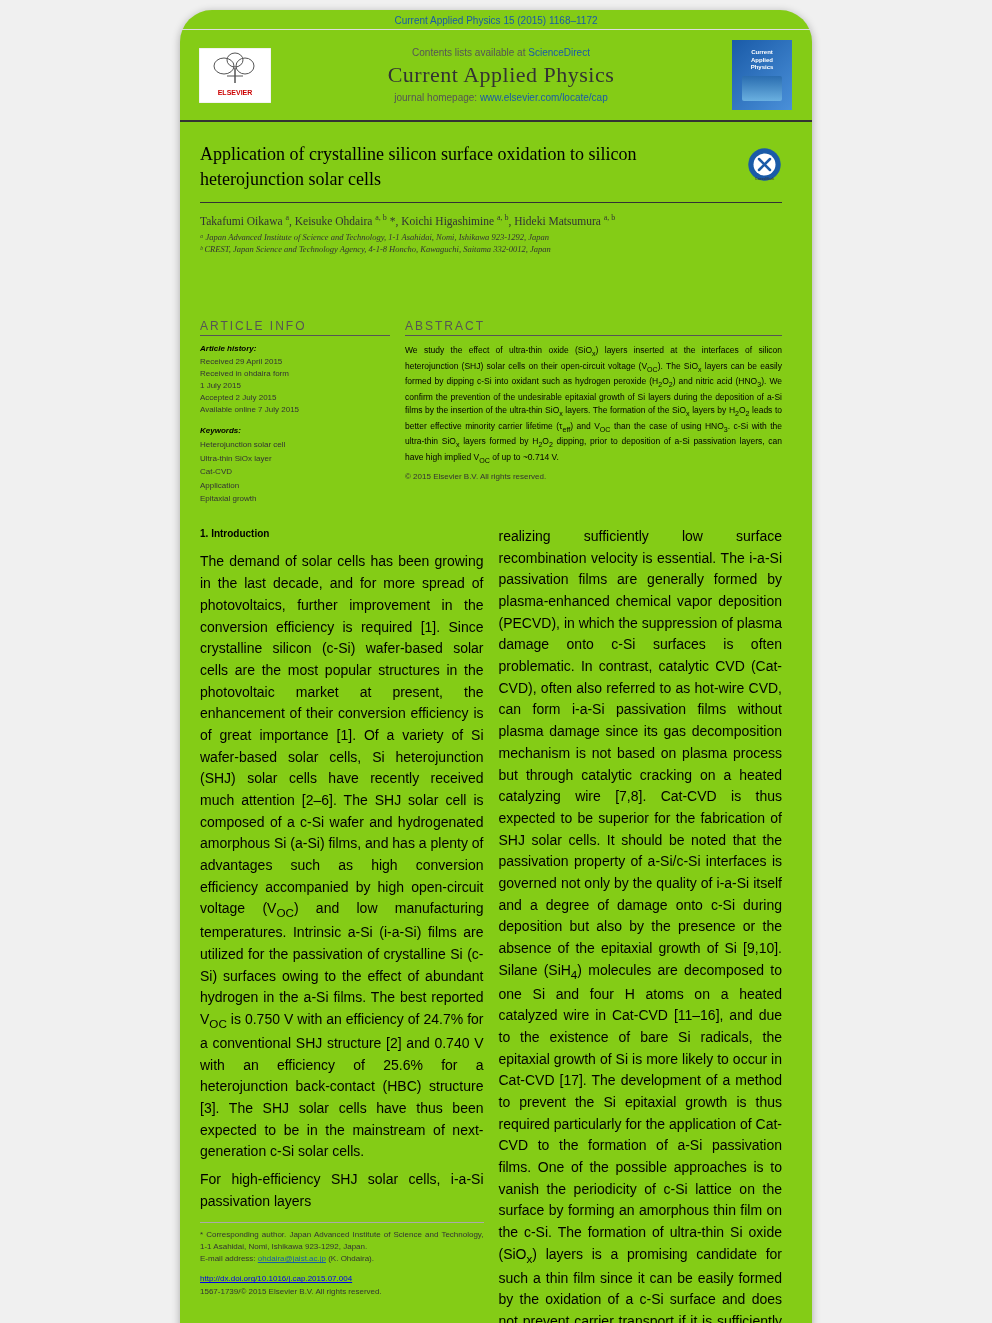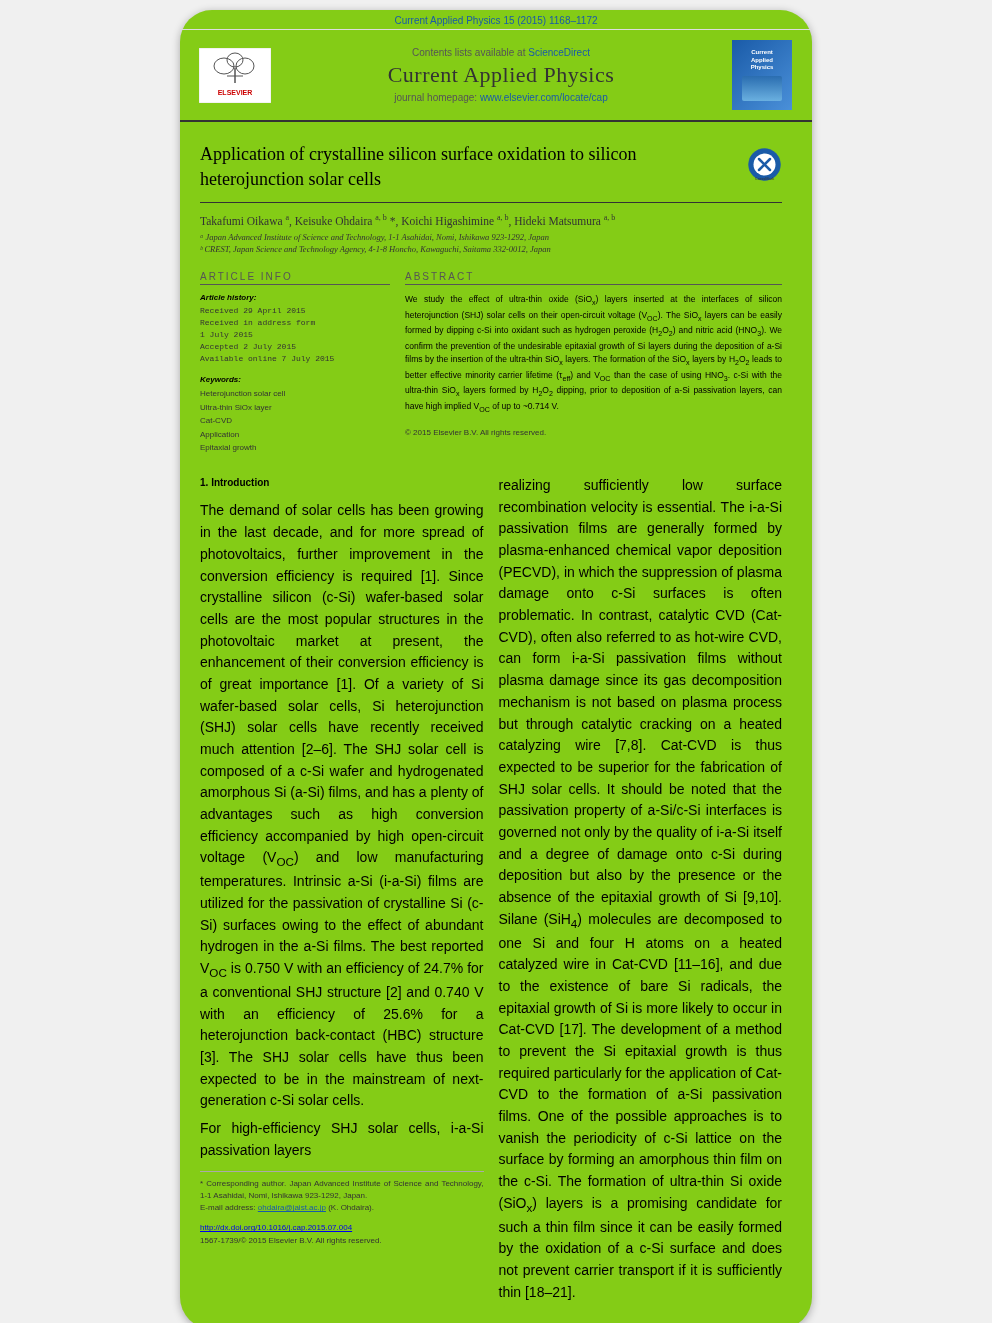--- a/index.html
+++ b/index.html
@@ -140,41 +140,42 @@
       flex-shrink: 0;
       font-size: 8.5px;
       font-family: Arial, sans-serif;
     }
     .right-col {
       flex: 1;
       font-size: 8.5px;
       font-family: Arial, sans-serif;
     }
     .section-header {
-      font-size: 10px;
+      font-size: 12px;
       letter-spacing: 2px;
       color: #555;
       text-transform: uppercase;
       border-bottom: 1px solid #555;
       padding-bottom: 2px;
       margin-bottom: 8px;
+      margin-top: 48px;
     }
     .article-info-label {
       font-style: italic;
       font-weight: bold;
       font-size: 8px;
       color: #000;
       margin-bottom: 3px;
       font-family: Arial, sans-serif;
     }
     .article-info-row {
       color: #333;
       font-size: 8px;
       line-height: 1.5;
-      font-family: Liberation Mono, monospace;
+      font-family: Liberation Sans, sans-serif;
     }
     .keywords-section {
       margin-top: 10px;
     }
     .keywords-label {
       font-style: italic;
       font-weight: bold;
       font-size: 8px;
       color: #000;
       font-family: Arial, sans-serif;
@@ -188,21 +189,21 @@
     }
     .abstract-text {
       font-size: 8.5px;
       color: #000;
       line-height: 1.55;
       text-align: justify;
     }
     .copyright-line {
       font-size: 8px;
       color: #333;
-      margin-top: 12px;
+      margin-top: 5px;
       font-family: Arial, sans-serif;
     }
     .intro-section {
       margin-top: 20px;
       display: flex;
       gap: 15px;
     }
     .intro-left {
       flex: 1;
       font-size: 8.5px;
@@ -319,21 +320,21 @@
         <div>ᵇ CREST, Japan Science and Technology Agency, 4-1-8 Honcho, Kawaguchi, Saitama 332-0012, Japan</div>
       </div>
     </div>
 
     <div class="two-column">
 
       <div class="left-col">
         <div class="section-header">ARTICLE INFO</div>
         <div class="article-info-label">Article history:</div>
         <div class="article-info-row">Received 29 April 2015</div>
-        <div class="article-info-row">Received in address form</div>
+        <div class="article-info-row">Received in ohdaira form</div>
         <div class="article-info-row">1 July 2015</div>
         <div class="article-info-row">Accepted 2 July 2015</div>
         <div class="article-info-row">Available online 7 July 2015</div>
 
         <div class="keywords-section">
           <div class="keywords-label">Keywords:</div>
           <div class="keyword-item">Heterojunction solar cell</div>
           <div class="keyword-item">Ultra-thin SiOx layer</div>
           <div class="keyword-item">Cat-CVD</div>
           <div class="keyword-item">Application</div>

